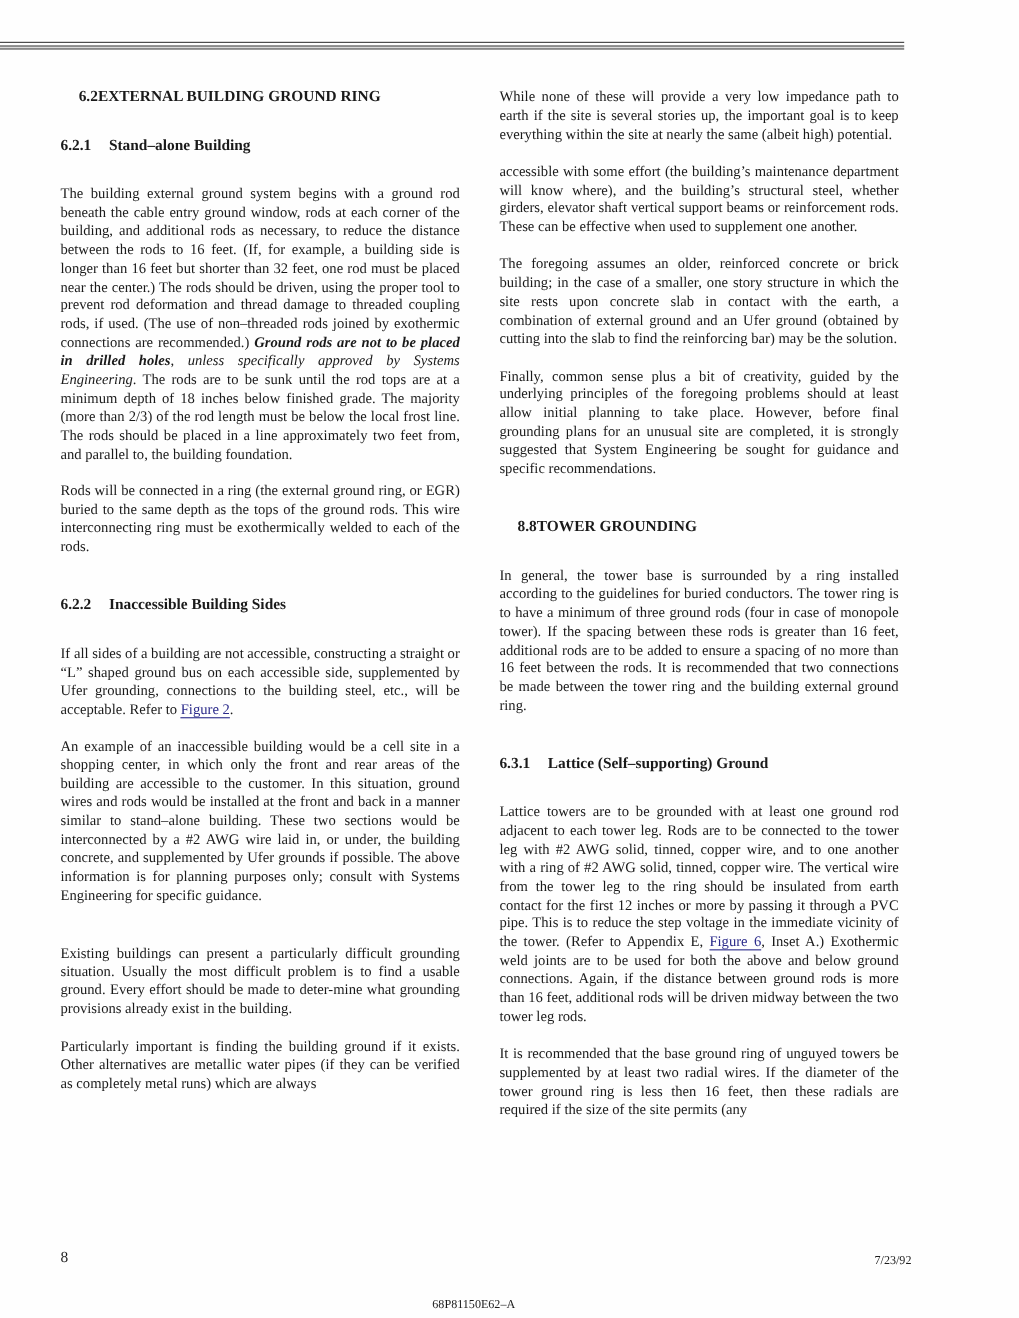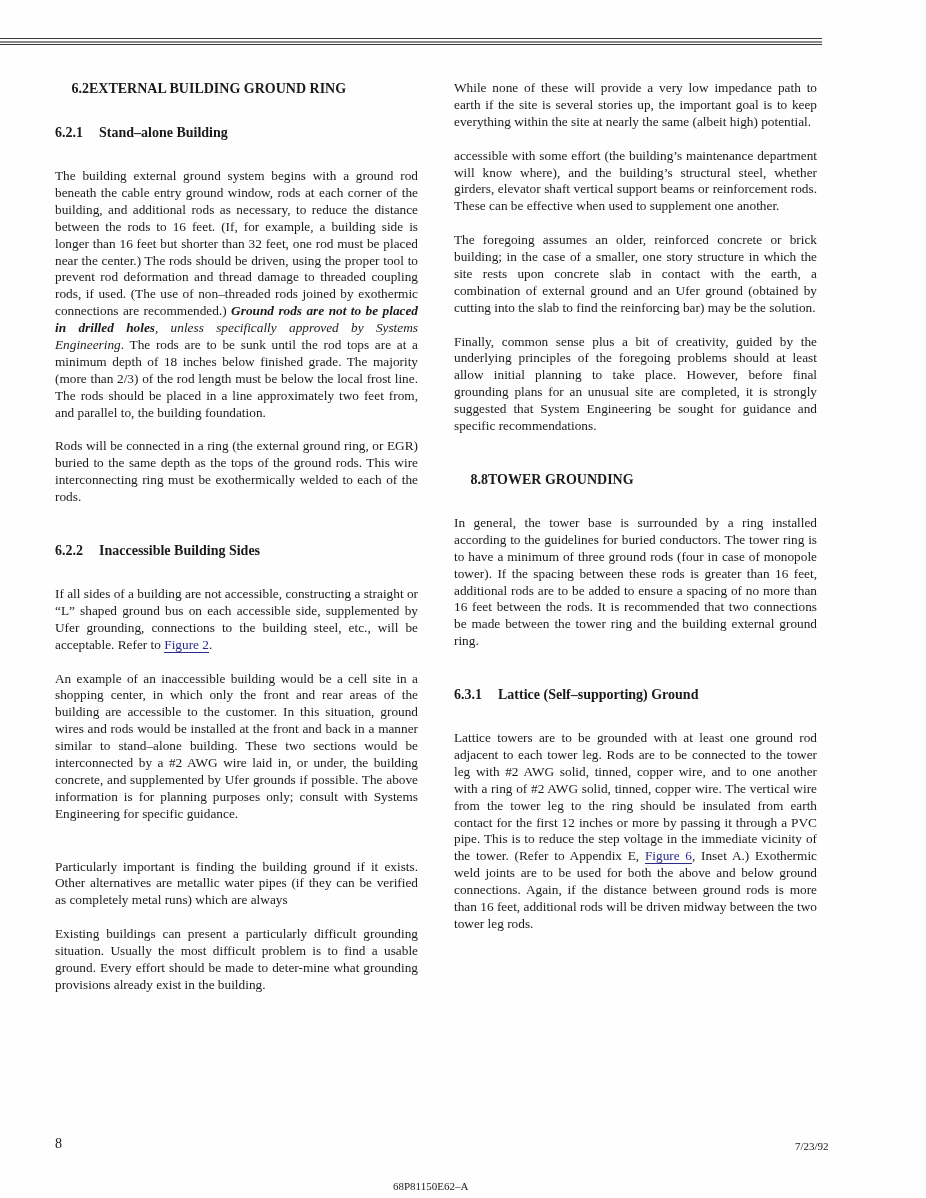--- a/index.html
+++ b/index.html
@@ -45,37 +45,38 @@
 
   <div class="gap"></div>
   <h3><span class="num3">6.2.2</span><span>Inaccessible Building Sides</span></h3>
 
   <p><span>If all sides of a building are not accessible, constructing a straight or “L” shaped ground bus on each accessible side, supplemented by Ufer grounding, connections to the building steel, etc., will be acceptable. Refer to </span><a class="link">Figure 2</a><span>.</span></p>
 
   <p>An example of an inaccessible building would be a cell site in a shopping center, in which only the front and rear areas of the building are accessible to the customer. In this situation, ground wires and rods would be installed at the front and back in a manner similar to stand–alone building. These two sections would be interconnected by a #2 AWG wire laid in, or under, the building concrete, and supplemented by Ufer grounds if possible. The above information is for planning purposes only; consult with Systems Engineering for specific guidance.</p>
 
   <div class="gap"></div>
 
+  <p>Existing buildings can present a particularly difficult grounding situation. Usually the most difficult problem is to find a usable ground. Every effort should be made to deter-mine what grounding provisions already exist in the building.</p>
   <p>Particularly important is finding the building ground if it exists. Other alternatives are metallic water pipes (if they can be verified as completely metal runs) which are always</p>
-  <p>Existing buildings can present a particularly difficult grounding situation. Usually the most difficult problem is to find a usable ground. Every effort should be made to deter-mine what grounding provisions already exist in the building.</p>
 </div>
 
 <div class="col right">
   <p>While none of these will provide a very low impedance path to earth if the site is several stories up, the important goal is to keep everything within the site at nearly the same (albeit high) potential.</p>
   <p>accessible with some effort (the building’s maintenance department will know where), and the building’s structural steel, whether girders, elevator shaft vertical support beams or reinforcement rods. These can be effective when used to supplement one another.</p>
   <p>The foregoing assumes an older, reinforced concrete or brick building; in the case of a smaller, one story structure in which the site rests upon concrete slab in contact with the earth, a combination of external ground and an Ufer ground (obtained by cutting into the slab to find the reinforcing bar) may be the solution.</p>
   <p>Finally, common sense plus a bit of creativity, guided by the underlying principles of the foregoing problems should at least allow initial planning to take place. However, before final grounding plans for an unusual site are completed, it is strongly suggested that System Engineering be sought for guidance and specific recommendations.</p>
 
   <div class="gap"></div>
   <h2><span class="num">8.8</span><span>TOWER GROUNDING</span></h2>
 
   <p>In general, the tower base is surrounded by a ring installed according to the guidelines for buried conductors. The tower ring is to have a minimum of three ground rods (four in case of monopole tower). If the spacing between these rods is greater than 16 feet, additional rods are to be added to ensure a spacing of no more than 16 feet between the rods. It is recommended that two connections be made between the tower ring and the building external ground ring.</p>
 
   <div class="gap"></div>
   <h3><span class="num3">6.3.1</span><span>Lattice (Self–supporting) Ground</span></h3>
 
   <p><span>Lattice towers are to be grounded with at least one ground rod adjacent to each tower leg. Rods are to be connected to the tower leg with #2 AWG solid, tinned, copper wire, and to one another with a ring of #2 AWG solid, tinned, copper wire. The vertical wire from the tower leg to the ring should be insulated from earth contact for the first 12 inches or more by passing it through a PVC pipe. This is to reduce the step voltage in the immediate vicinity of the tower. (Refer to Appendix E, </span><a class="link">Figure 6</a><span>, Inset A.) Exothermic weld joints are to be used for both the above and below ground connections. Again, if the distance between ground rods is more than 16 feet, additional rods will be driven midway between the two tower leg rods.</span></p>
 
+  <p>It is recommended that the base ground ring of unguyed towers be supplemented by at least two radial wires. If the diameter of the tower ground ring is less then 16 feet, then these radials are required if the size of the site permits (any</p>
 </div>
 
 <div class="footer page">8</div>
 <div class="footer docid">68P81150E62–A</div>
 <div class="footer date">7/23/92</div>
 
 </body></html>

